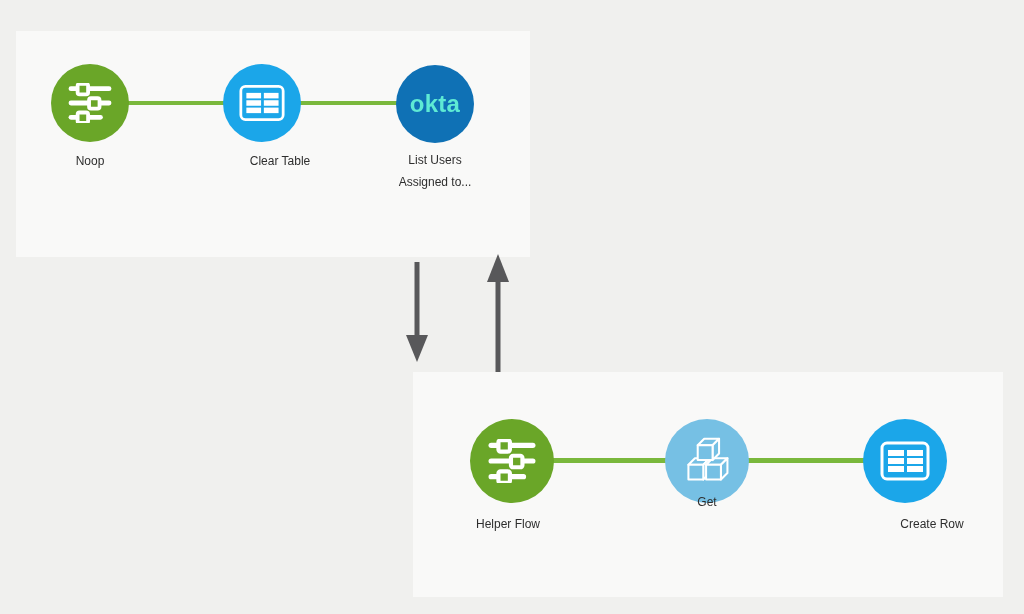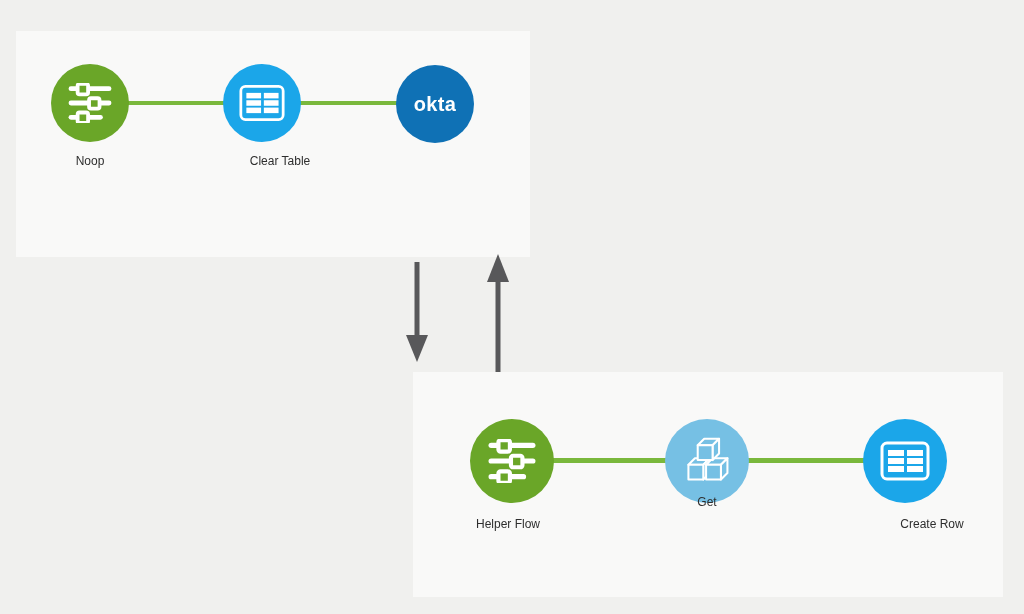--- a/index.html
+++ b/index.html
@@ -47,22 +47,22 @@
     transform: translateX(-50%);
     text-align: center;
     color: #2e2e2e;
     font-size: 12px;
     line-height: 22px;
     white-space: nowrap;
     z-index: 2;
   }
 
   .okta-word {
-    color: #ffffff;
-    font-size: 20px;
+    color: #5eead4;
+    font-size: 24px;
     font-weight: bold;
     letter-spacing: 0.3px;
   }
 
   .arrow-svg { position: absolute; z-index: 1; }
 </style>
 </head>
 <body>
 
 <div class="canvas">
@@ -104,20 +104,24 @@
           <rect x="8" y="25" width="16" height="6"></rect>
           <rect x="27" y="25" width="16" height="6"></rect>
         </g>
       </svg>
     </span>
   </div>
   <div class="node-label" style="left:280px; top:150px;">Clear Table</div>
 
   <div class="node-circle d78 c-oktablue" style="left:396px; top:65px;">
     <span class="okta-word">okta</span>
+  </div>
+  <div class="node-label" style="left:435px; top:149px;">
+    <div>List Users</div>
+    <div>Assigned to...</div>
   </div>
 
   <svg class="arrow-svg" style="left:404px; top:259px;" width="26" height="104" viewBox="0 0 26 104">
     <rect x="10.5" y="3" width="5" height="78" fill="#58585a"></rect>
     <polygon points="2,76 24,76 13,103" fill="#58585a"></polygon>
   </svg>
   <svg class="arrow-svg" style="left:485px; top:253px;" width="26" height="120" viewBox="0 0 26 120">
     <polygon points="13,1 2,29 24,29" fill="#58585a"></polygon>
     <rect x="10.5" y="27" width="5" height="92" fill="#58585a"></rect>
   </svg>

